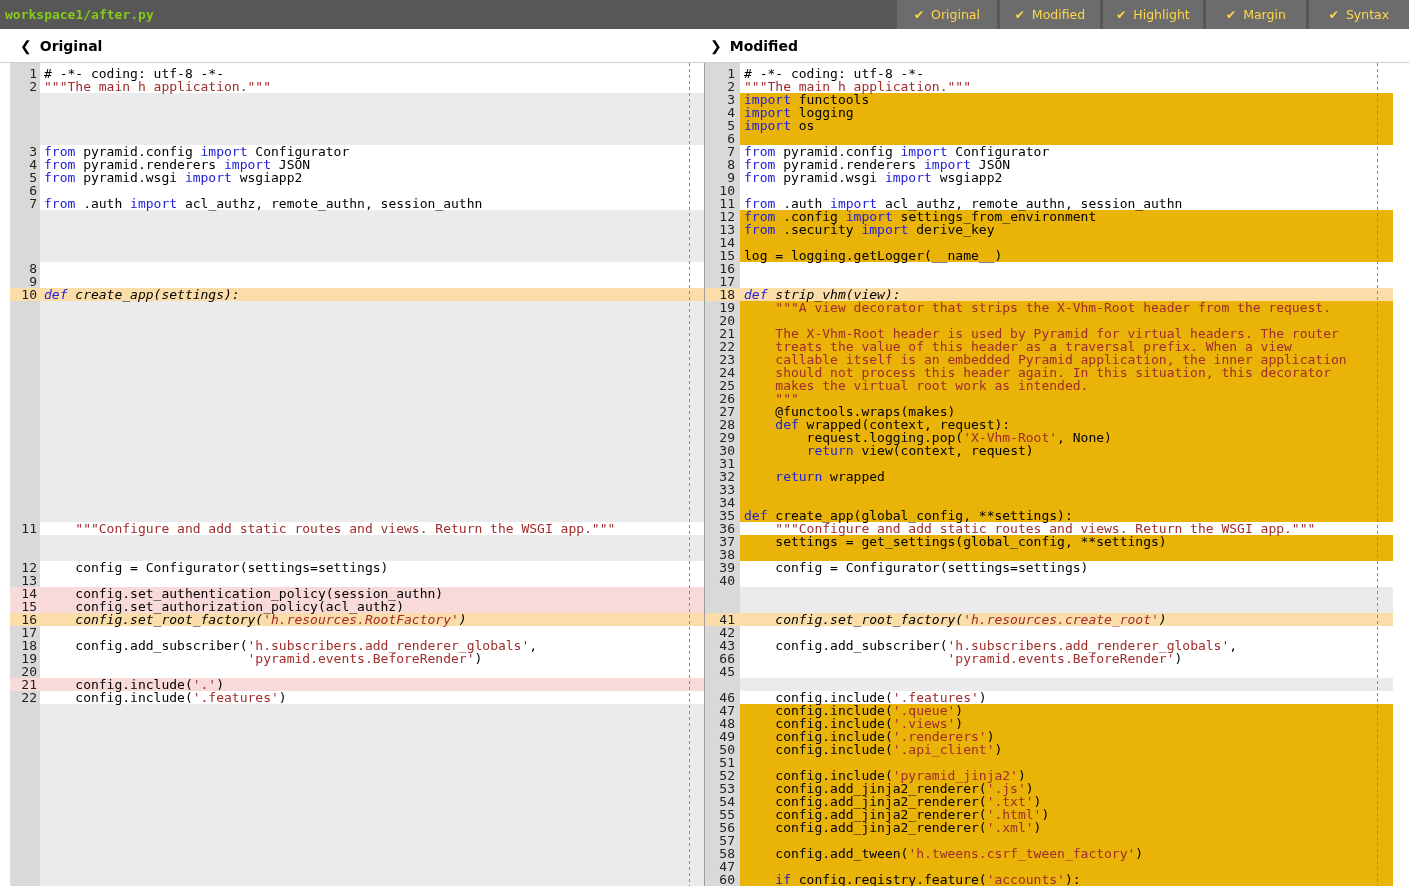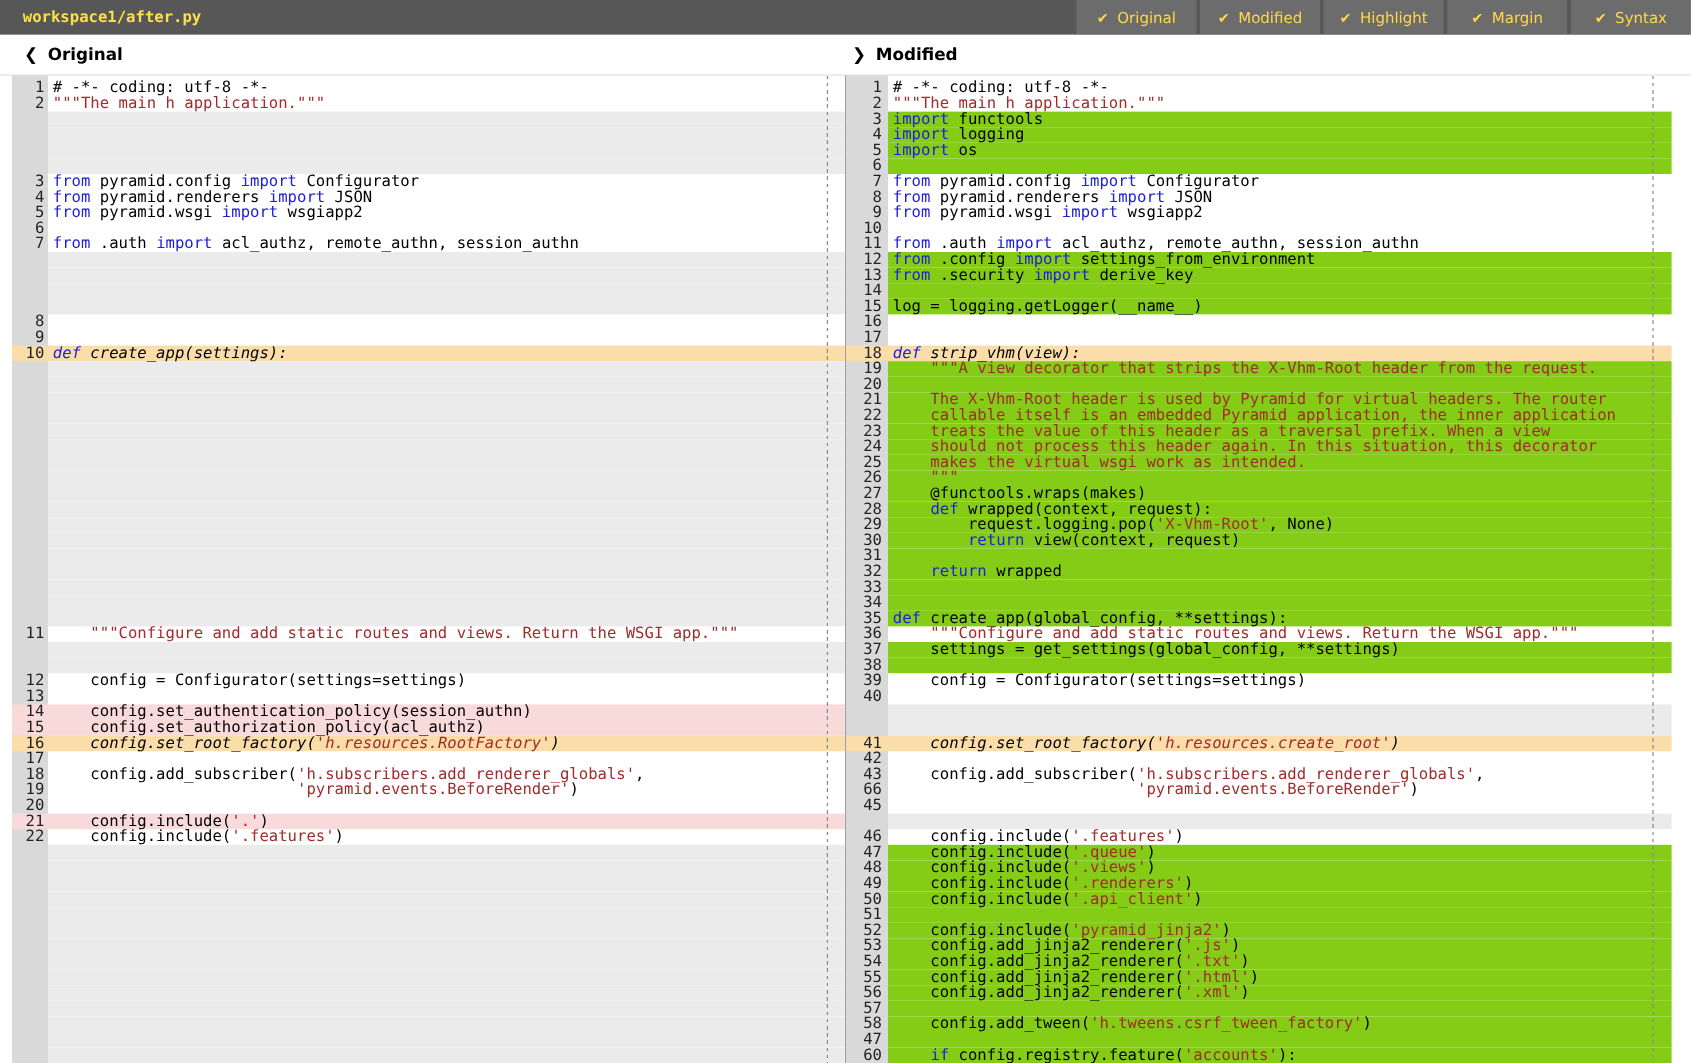--- a/index.html
+++ b/index.html
@@ -1,21 +1,21 @@
 <!DOCTYPE html>
 <html><head>
 <meta charset="utf-8">
 <style>
   html,body{margin:0;padding:0;}
   body{width:1409px;height:886px;overflow:hidden;background:#ffffff;
        font-family:"DejaVu Sans",sans-serif;}
 
   
   .titlebar{height:29px;background:#575757;display:flex;align-items:stretch;}
-  .title{color:#fde047;font:bold 13px/29px "DejaVu Sans Mono",monospace;padding-left:19px;
+  .title{color:#84cc16;font:bold 13px/29px "DejaVu Sans Mono",monospace;padding-left:5px;
          flex:0 0 auto;}
   .tbtns{margin-left:auto;display:flex;gap:3px;}
   .tbtn{width:100px;background:#6c6c6c;color:#ffd748;display:flex;align-items:center;
         justify-content:center;gap:7px;font:12.5px "DejaVu Sans",sans-serif;cursor:default;}
   .tbtn .chk{font-size:12px;}
 
   
   .headers{height:33px;position:relative;background:#ffffff;}
   .phead{position:absolute;top:0;height:33px;display:flex;align-items:center;gap:8px;
          font:bold 14px "DejaVu Sans",sans-serif;color:#000;}
@@ -37,21 +37,21 @@
 
   .row{height:13px;line-height:13px;white-space:pre;overflow:visible;
        font-family:"DejaVu Sans Mono",monospace;font-size:13px;color:#000;}
   .gut .row{text-align:right;color:#222;}
   .gut.lg .row{padding-right:3px;}
   .gut.rg .row{padding-right:5px;}
   .codecol .row{padding-left:4px;}
 
   
   .codecol .row.gap{background:#ebebeb;}
-  .codecol .row.add{background:#84cc16;}
+  .codecol .row.add{background:#eab308;}
   .codecol .row.del{background:#f9dada;}
   .codecol .row.chg{background:#fadda8;font-style:italic;}
   
   .gut .row.g-chg{background:#fadda8;}
   .gut .row.g-del{background:#f9dada;}
 
   
   .sg-k{color:#2020d8;}
   .sg-s{color:#a02c2c;}
   .sg-c{color:#000000;}
@@ -317,24 +317,24 @@
       <div class="row add"><span class="sg-k">from</span><span class="sg-p"> .config </span><span class="sg-k">import</span><span class="sg-p"> settings_from_environment</span></div>
       <div class="row add"><span class="sg-k">from</span><span class="sg-p"> .security </span><span class="sg-k">import</span><span class="sg-p"> derive_key</span></div>
       <div class="row add"></div>
       <div class="row add"><span class="sg-p">log = logging.getLogger(__name__)</span></div>
       <div class="row nrm"></div>
       <div class="row nrm"></div>
       <div class="row chg"><span class="sg-k">def</span><span class="sg-p"> strip_vhm(view):</span></div>
       <div class="row add"><span class="sg-s">    """A view decorator that strips the X-Vhm-Root header from the request.</span></div>
       <div class="row add"></div>
       <div class="row add"><span class="sg-s">    The X-Vhm-Root header is used by Pyramid for virtual headers. The router</span></div>
+      <div class="row add"><span class="sg-s">    treats the value of this header as a traversal prefix. When a view</span></div>
       <div class="row add"><span class="sg-s">    callable itself is an embedded Pyramid application, the inner application</span></div>
-      <div class="row add"><span class="sg-s">    treats the value of this header as a traversal prefix. When a view</span></div>
       <div class="row add"><span class="sg-s">    should not process this header again. In this situation, this decorator</span></div>
-      <div class="row add"><span class="sg-s">    makes the virtual wsgi work as intended.</span></div>
+      <div class="row add"><span class="sg-s">    makes the virtual root work as intended.</span></div>
       <div class="row add"><span class="sg-s">    """</span></div>
       <div class="row add"><span class="sg-p">    @functools.wraps(makes)</span></div>
       <div class="row add"><span class="sg-p">    </span><span class="sg-k">def</span><span class="sg-p"> wrapped(context, request):</span></div>
       <div class="row add"><span class="sg-p">        request.logging.pop(</span><span class="sg-s">'X-Vhm-Root'</span><span class="sg-p">, None)</span></div>
       <div class="row add"><span class="sg-p">        </span><span class="sg-k">return</span><span class="sg-p"> view(context, request)</span></div>
       <div class="row add"></div>
       <div class="row add"><span class="sg-p">    </span><span class="sg-k">return</span><span class="sg-p"> wrapped</span></div>
       <div class="row add"></div>
       <div class="row add"></div>
       <div class="row add"><span class="sg-k">def</span><span class="sg-p"> create_app(global_config, **settings):</span></div>

